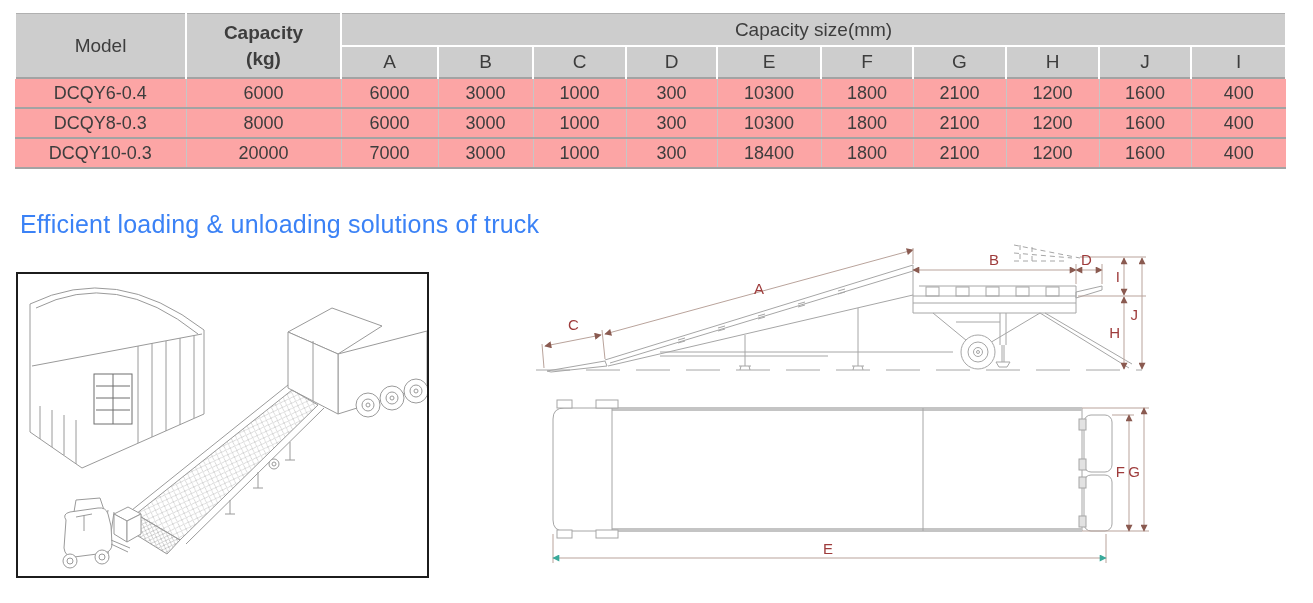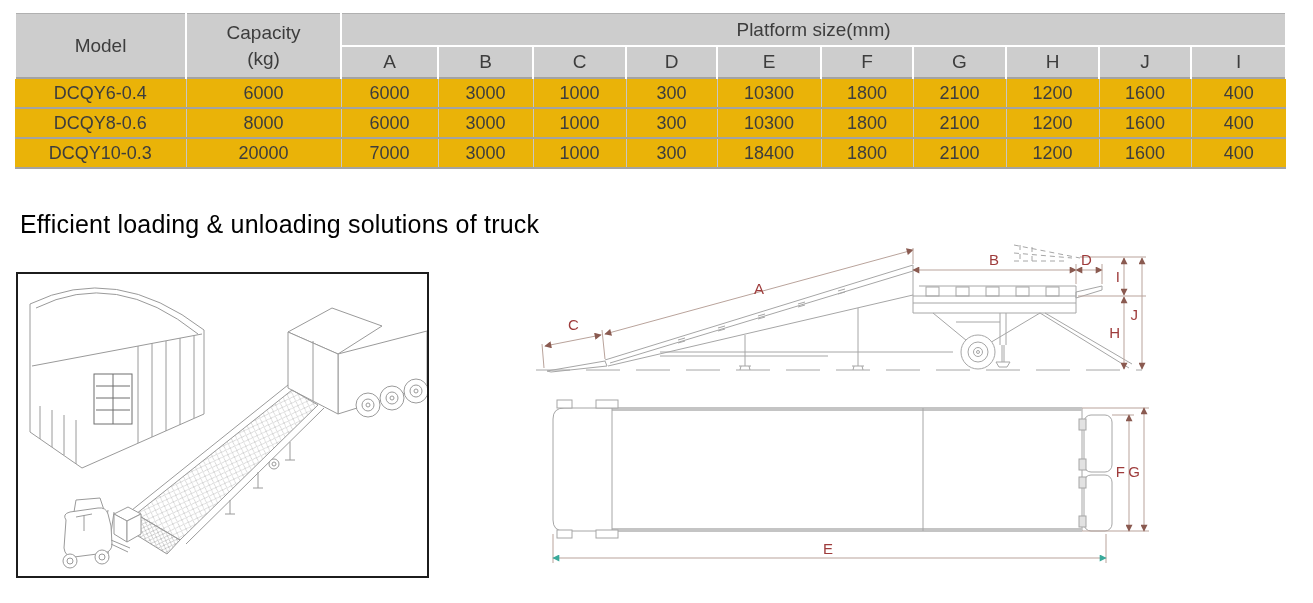--- a/index.html
+++ b/index.html
@@ -17,32 +17,32 @@
     color:#3d3d3d; font-weight:400; overflow:hidden; white-space:nowrap;
   }
   .spec-table thead th {
     background:#cdcdcd; font-size:19px;
     border-left:2px solid #fff; border-right:2px solid #fff;
     border-top:1px solid #b0b0b0; border-bottom:none;
   }
   .spec-table thead tr.r1 th { height:31px; }
   .spec-table thead tr.r2 th { height:30px; border-top:2px solid #fff; }
   .spec-table thead th.span2 { height:61px; }
-  .cap-head span { display:block; line-height:26px; }
+  .cap-head span { display:block; line-height:26px;font-weight:bold; }
   .spec-table tbody td {
-    background:#eab308; font-size:18px; height:28px;
+    background:#fca5a5; font-size:18px; height:28px;
     border-top:2px solid #a3a3a3; border-bottom:2px solid #a3a3a3;
     border-left:1px solid #c6c6c6; border-right:1px solid #c6c6c6;
   }
   .spec-table tbody td:first-child { border-left:none; }
   .spec-table tbody td:last-child  { border-right:none;margin-left:12px; }
   
   .section-heading {
     position:absolute; left:20px; top:210px; margin:0;
-    font-size:25px; font-weight:400; color:#000000; letter-spacing:0.2px;
+    font-size:25px; font-weight:400; color:#3b82f6; letter-spacing:0.2px;
   }
   
   .illus-box {
     position:absolute; left:16px; top:272px; width:413px; height:306px;
     border:2px solid #1c1c1c; box-sizing:border-box; background:#fff;
   }
   .illus-box svg { display:block; width:100%; height:100%; }
   
   .side-view { position:absolute; left:528px; top:240px; }
   .top-view  { position:absolute; left:528px; top:396px; }
@@ -73,21 +73,21 @@
         <col style="width:92px">
         <col style="width:95px">
     </colgroup>
     <thead>
       <tr class="r1">
         <th rowspan="2" class="span2">Model</th>
         <th rowspan="2" class="span2 cap-head">
           <span>Capacity</span>
           <span>(kg)</span>
         </th>
-        <th colspan="10">Platform size(mm)</th>
+        <th colspan="10">Capacity size(mm)</th>
       </tr>
       <tr class="r2">
         <th>A</th>
         <th>B</th>
         <th>C</th>
         <th>D</th>
         <th>E</th>
         <th>F</th>
         <th>G</th>
         <th>H</th>
@@ -104,21 +104,21 @@
         <td>1000</td>
         <td>300</td>
         <td>10300</td>
         <td>1800</td>
         <td>2100</td>
         <td>1200</td>
         <td>1600</td>
         <td>400</td>
       </tr>
       <tr>
-        <td>DCQY8-0.6</td>
+        <td>DCQY8-0.3</td>
         <td>8000</td>
         <td>6000</td>
         <td>3000</td>
         <td>1000</td>
         <td>300</td>
         <td>10300</td>
         <td>1800</td>
         <td>2100</td>
         <td>1200</td>
         <td>1600</td>

